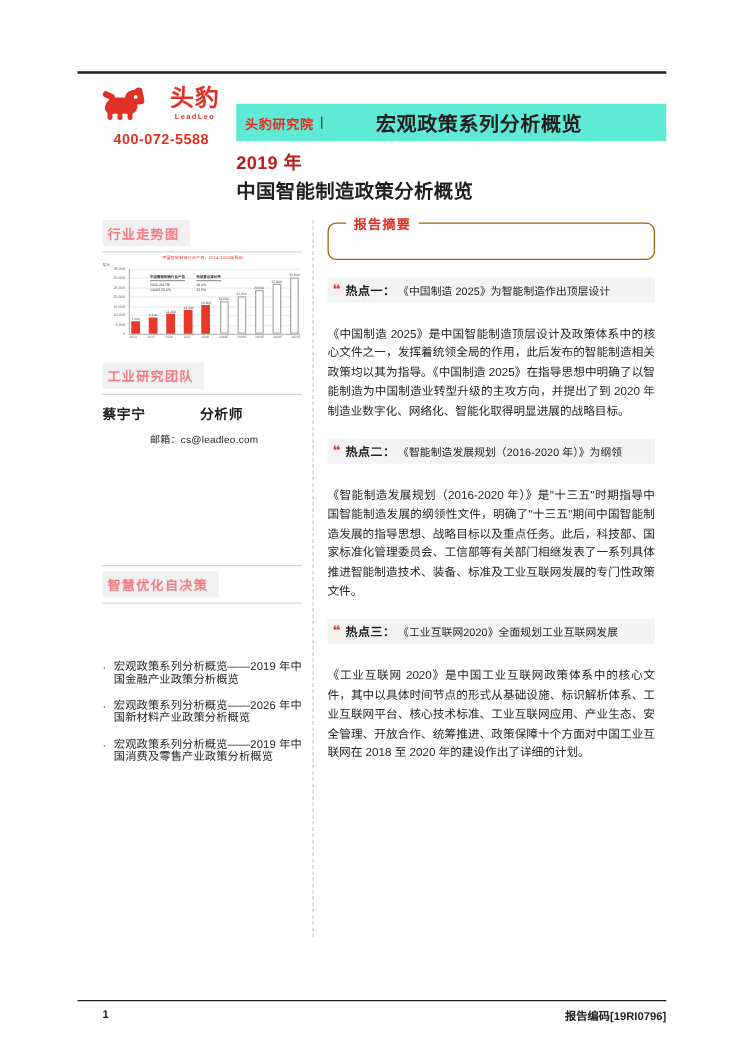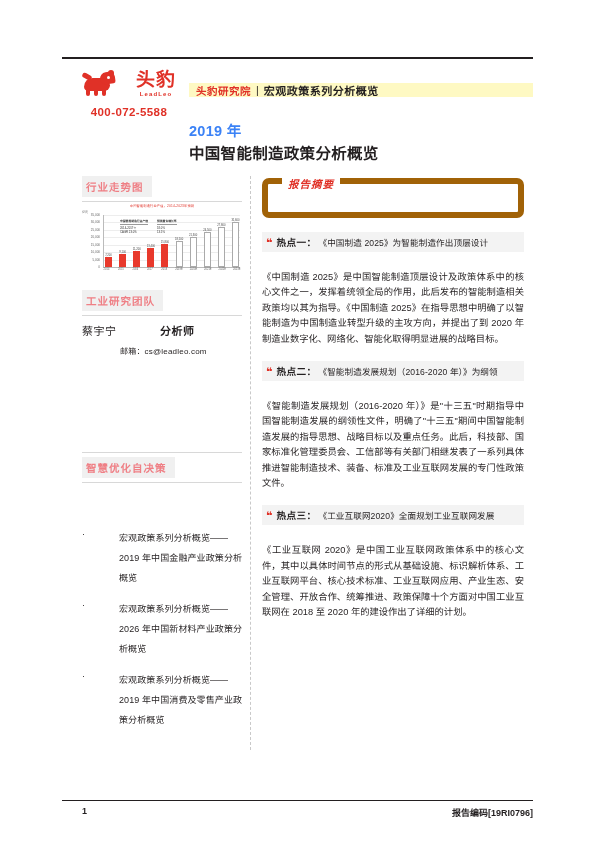--- a/index.html
+++ b/index.html
@@ -25,29 +25,29 @@
   .logo-mark .l1{position:absolute;left:4px;top:18px;width:4px;height:8px;background:#e03127;border-radius:0 0 2px 2px;}
   .logo-mark .l2{position:absolute;left:12px;top:19px;width:4px;height:7px;background:#e03127;border-radius:0 0 2px 2px;}
   .logo-mark .l3{position:absolute;left:20px;top:18px;width:4px;height:8px;background:#e03127;border-radius:0 0 2px 2px;}
   .logo-mark .tail{position:absolute;left:0px;top:4px;width:10px;height:5px;background:#e03127;border-radius:5px;transform:rotate(28deg);}
   .logo-mark .eye{position:absolute;left:25px;top:6px;width:3px;height:3px;background:#ffffff;border-radius:50%;}
   .logo-cn{font-size:19px;font-weight:bold;color:#e03127;letter-spacing:1px;line-height:20px;}
   .logo-en{font-size:6px;color:#e03127;letter-spacing:1.1px;margin-top:1px;font-weight:bold;}
   .logo-phone{font-size:11.5px;font-weight:bold;color:#e03127;letter-spacing:0.4px;margin-top:6px;}
 
   
-  .banner{position:absolute;left:189px;top:83px;width:344px;height:14px;background:#fef9c3;
+  .banner{position:absolute;left:189px;top:83px;width:344px;height:30px;background:#5eead4;
      display:flex;align-items:center;padding-left:7px;box-sizing:border-box;}
   .banner .red{font-size:10.5px;font-weight:bold;color:#e03127;letter-spacing:0.5px;}
   .banner .sep{font-size:10.5px;color:#231f20;margin:0 5px;}
-  .banner .blk{font-size:11px;font-weight:bold;color:#231f20;letter-spacing:0.5px;}
+  .banner .blk{font-size:16px;font-weight:bold;color:#231f20;letter-spacing:0.5px;margin-left:37px;}
 
   
   .title-wrap{position:absolute;left:189px;top:122px;}
-  .title-year{font-size:14.5px;font-weight:bold;color:#3b82f6;line-height:19px;letter-spacing:0.3px;}
+  .title-year{font-size:14.5px;font-weight:bold;color:#b91c1c;line-height:19px;letter-spacing:0.3px;}
   .title-main{font-size:15.5px;font-weight:bold;color:#231f20;line-height:22px;letter-spacing:0.3px;margin-top:2px;}
 
   
   .divider{position:absolute;left:250px;top:176px;width:0;height:574px;
      border-left:1px dashed #c9c9c9;}
 
   
   .lcol{position:absolute;left:82px;top:176px;width:160px;}
   .sec-head{background:#f0f0f0;display:inline-block;padding:3px 8px 3px 4px;
      font-size:10.5px;font-weight:bold;color:#ef7f85;letter-spacing:1px;}
@@ -74,36 +74,36 @@
   .chart-legend{position:absolute;left:38px;top:9px;width:112px;display:flex;gap:9px;}
   .legend-blk{font-size:2.8px;line-height:4.2px;color:#333;}
   .legend-blk .lg-t{font-weight:bold;border-bottom:0.5px solid #999;padding-bottom:0.5px;
      margin-bottom:0.8px;display:block;white-space:nowrap;}
   .xlabels{position:absolute;left:21px;right:2px;top:58px;display:flex;justify-content:space-between;}
   .xlab{font-size:2.6px;color:#666;width:7px;text-align:center;}
 
   
   .team-head{position:absolute;left:82px;top:290px;}
   .analyst{position:absolute;left:82px;top:322px;width:160px;display:flex;}
-  .analyst .nm{font-size:11px;font-weight:normal;color:#231f20;width:78px;letter-spacing:0.5px;}
+  .analyst .nm{font-size:11px;font-weight:bold;color:#231f20;width:78px;letter-spacing:0.5px;}
   .analyst .rl{font-size:11px;font-weight:bold;color:#231f20;letter-spacing:0.5px;}
   .email{position:absolute;left:82px;top:345px;font-size:8px;color:#231f20;letter-spacing:0.2px;padding-left:38px;}
 
   
   .rel-head{position:absolute;left:82px;top:452px;}
   .rel-list{position:absolute;left:82px;top:528px;width:162px;}
   .rel-item{display:flex;margin-bottom:11px;}
   .rel-dot{font-size:9px;color:#231f20;line-height:13px;width:9px;flex:0 0 9px;}
-  .rel-txt{font-size:9px;line-height:20px;color:#231f20;letter-spacing:0.1px;margin-left:28px;}
+  .rel-txt{font-size:9px;line-height:10px;color:#231f20;letter-spacing:0.1px;}
 
   
   .rcol{position:absolute;left:262px;top:178px;width:262px;}
 
-  .summary-box{position:relative;border:6px solid #a16207;border-radius:7px;padding:19px 7px 9px 7px;
-     box-sizing:border-box;font-style:italic;}
+  .summary-box{position:relative;border:1px solid #a16207;border-radius:7px;padding:19px 7px 9px 7px;
+     box-sizing:border-box;}
   .summary-label{position:absolute;left:14px;top:-8px;background:#ffffff;padding:0 6px;
      font-size:10.5px;font-weight:bold;color:#e03127;letter-spacing:1px;}
   .summary-text{font-size:9.3px;line-height:15.4px;color:#231f20;text-align:justify;letter-spacing:0.05px;}
 
   .hot{margin-top:14px;}
   .hot-head{background:#f3f3f3;display:flex;align-items:center;padding:3px 4px;box-sizing:border-box;}
   .hot-quote{color:#e03127;font-size:11px;line-height:11px;margin-right:4px;font-weight:bold;}
   .hot-no{font-size:9.6px;font-weight:bold;color:#231f20;letter-spacing:0.4px;}
   .hot-title{font-size:8.6px;color:#231f20;letter-spacing:0.1px;margin-left:2px;}
   .hot-body{font-size:9.3px;line-height:15.4px;color:#231f20;text-align:justify;margin-top:18px;}

